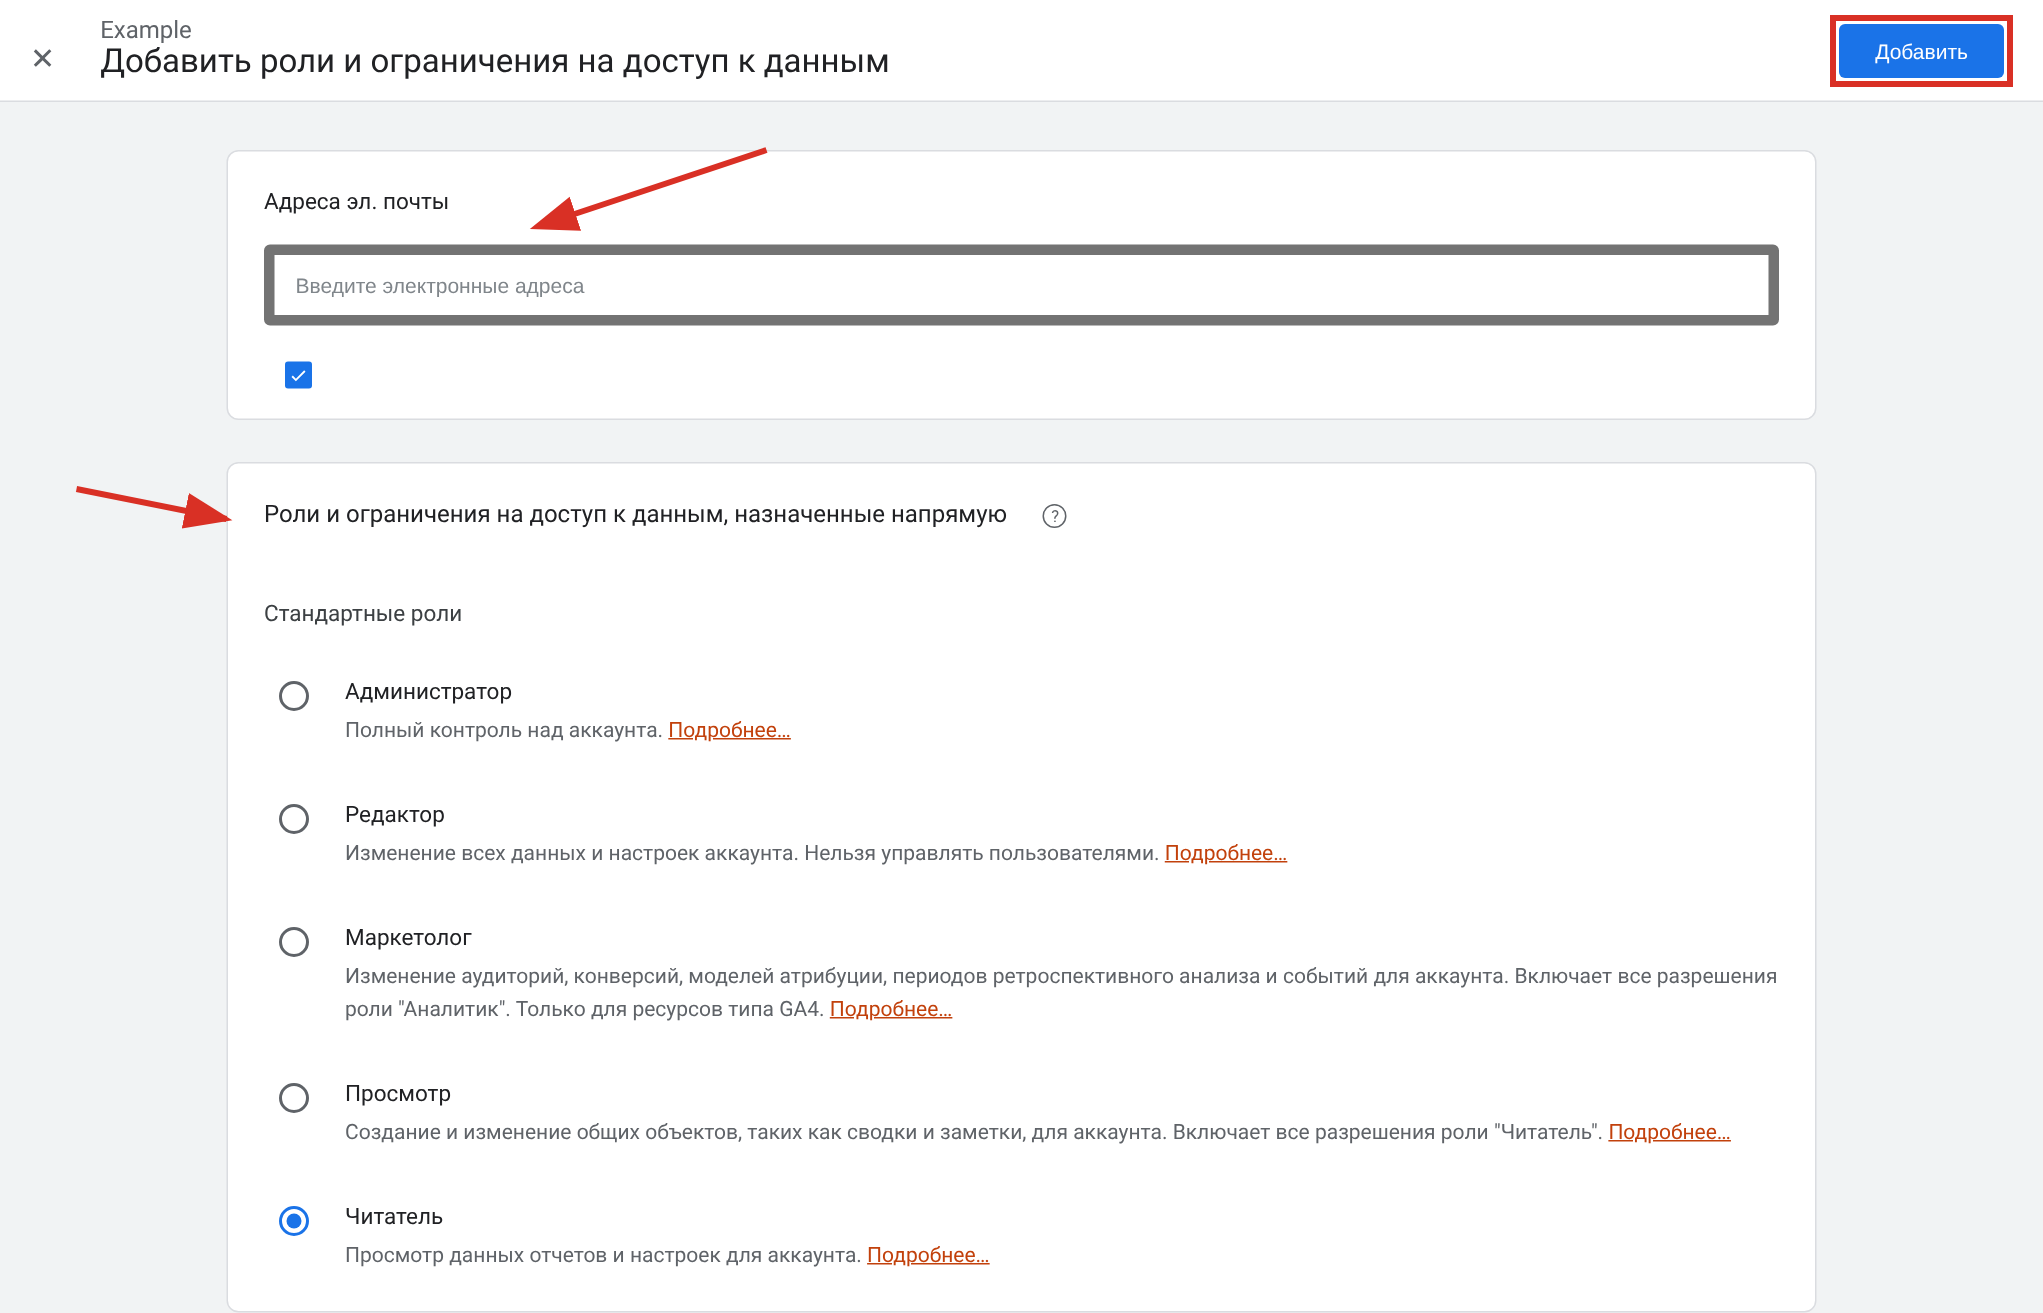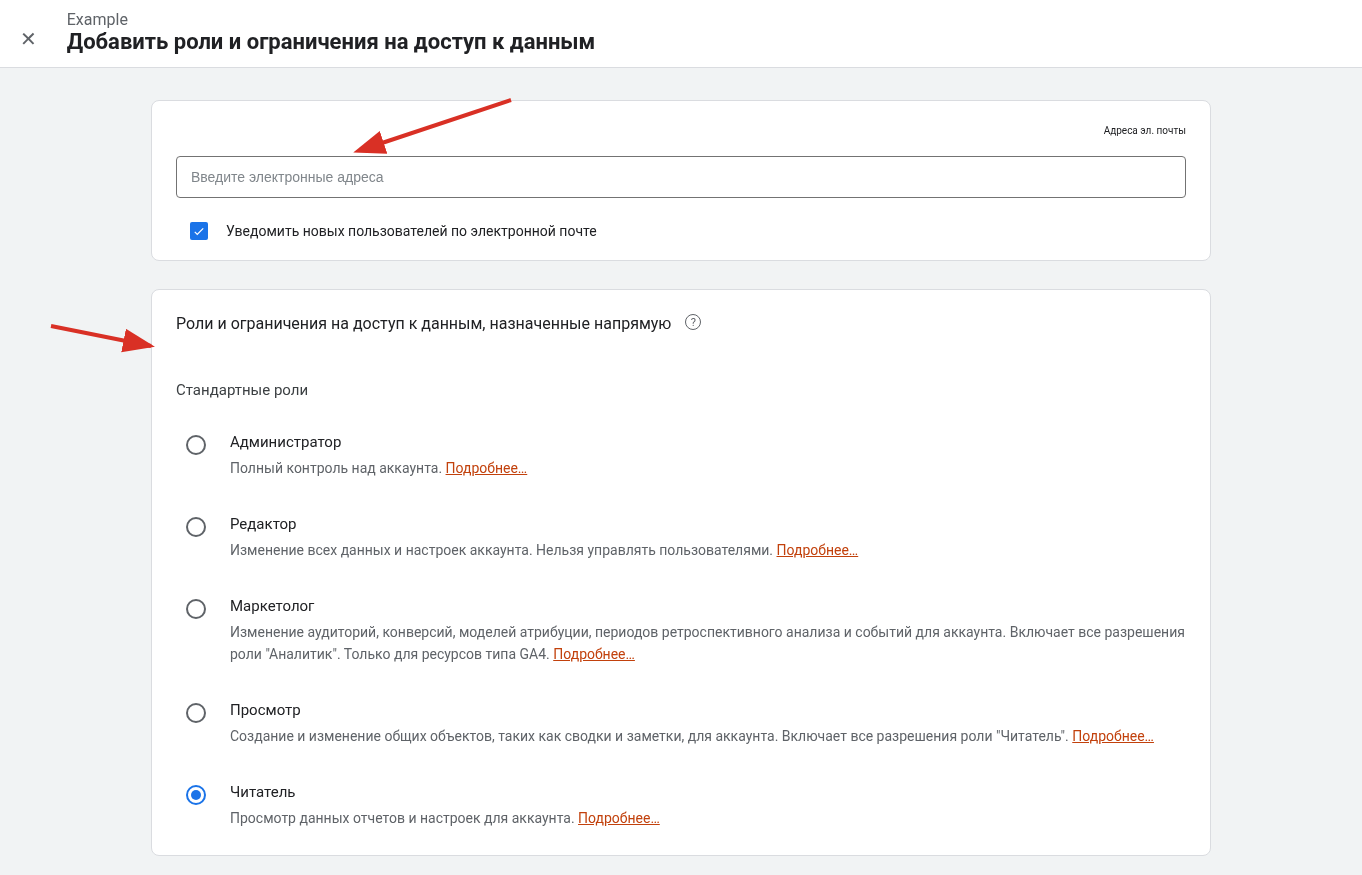--- a/index.html
+++ b/index.html
@@ -30,21 +30,21 @@
   }
   .header-sub {
     font-size: 16px;
     color: #5f6368;
     line-height: 16px;
   }
   .header-title {
     font-size: 22px;
     color: #202124;
     line-height: 28px;
-    font-weight: 700;
+    font-weight: 400;
   }
   .add-btn-wrap {
     border: 4px solid #d93025;
     padding: 2px;
     margin-left: auto;
   }
   .add-btn {
     background: #1a73e8;
     color: #fff;
     border: none;
@@ -61,29 +61,28 @@
     position: relative;
   }
   .card {
     background: #fff;
     border-radius: 8px;
     border: 1px solid #dadce0;
     padding: 24px 24px 20px 24px;
     margin-bottom: 28px;
   }
   .card-title {
-    font-size: 10px;
+    font-size: 15px;
     color: #202124;
     margin-bottom: 20px;
     font-weight: 400;
-    text-align: right;
   }
   .email-input {
     width: 100%;
-    border: 1px solid #737373;
+    border: 7px solid #737373;
     border-radius: 4px;
     padding: 12px 14px;
     font-size: 14px;
     outline: none;
     color: #202124;
     margin-bottom: 24px;
   }
   .email-input::placeholder { color: #80868b; }
 
   .checkbox-row {
@@ -99,22 +98,22 @@
     border-radius: 2px;
     display: flex;
     align-items: center;
     justify-content: center;
     cursor: pointer;
   }
   .checkbox svg { width: 14px; height: 14px; }
 
   .roles-header {
     display: flex;
-    align-items: flex-start;
-    gap: 14px;
+    align-items: flex-end;
+    gap: 24px;
     margin-bottom: 30px;
   }
   .roles-header-title {
     font-size: 16px;
     color: #202124;
     font-weight: 400;
   }
   .help-icon {
     width: 16px;
     height: 16px;
@@ -184,20 +183,23 @@
   .arrow svg { overflow: visible; }
 </style>
 </head>
 <body>
 
 <div class="header">
   <div class="close-btn">✕</div>
   <div class="header-titles">
     <div class="header-sub">Example</div>
     <div class="header-title">Добавить роли и ограничения на доступ к данным</div>
+  </div>
+  <div class="add-btn-wrap">
+    <button class="add-btn">Добавить</button>
   </div>
 </div>
 
 <div class="content">
 
   <div class="arrow" style="left:210px; top:-5px;">
     <svg width="160" height="60">
       <defs>
         <marker id="ah1" markerWidth="10" markerHeight="10" refX="2" refY="3" orient="auto">
           <polygon points="0 0, 8 3, 0 6" fill="#d93025"></polygon>
@@ -209,21 +211,20 @@
 
   <div class="card">
     <div class="card-title">Адреса эл. почты</div>
     <input class="email-input" type="text" placeholder="Введите электронные адреса" style="">
     <div class="checkbox-row">
       <div class="checkbox">
         <svg viewBox="0 0 24 24">
           <path d="M9 16.2l-3.5-3.5L4 14.2 9 19.2 20 8.2l-1.5-1.5z" fill="#fff"></path>
         </svg>
       </div>
-      <span>Уведомить новых пользователей по электронной почте</span>
     </div>
   </div>
 
   <div class="arrow" style="left:-105px; top:218px;">
     <svg width="120" height="40">
       <defs>
         <marker id="ah2" markerWidth="10" markerHeight="10" refX="7" refY="3" orient="auto">
           <polygon points="0 0, 8 3, 0 6" fill="#d93025"></polygon>
         </marker>
       </defs>

